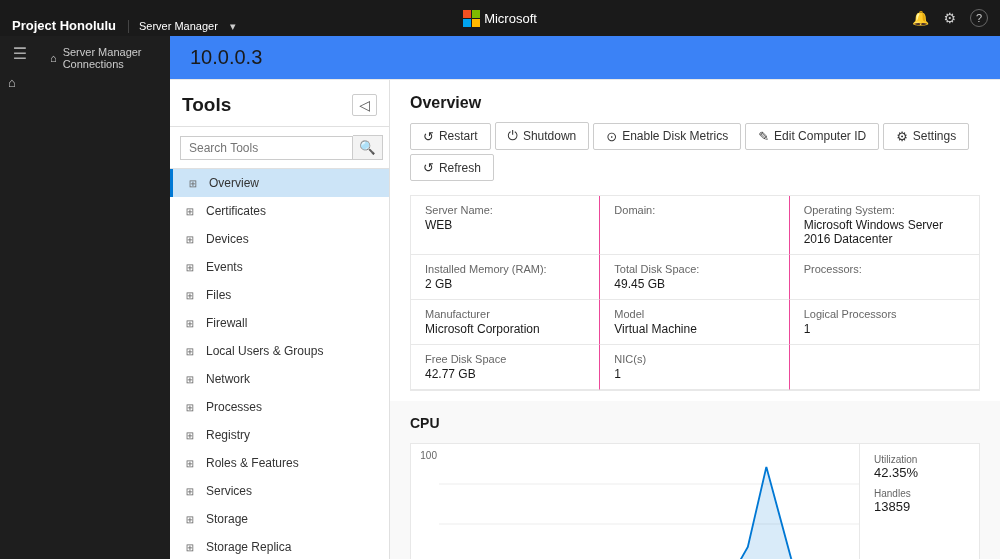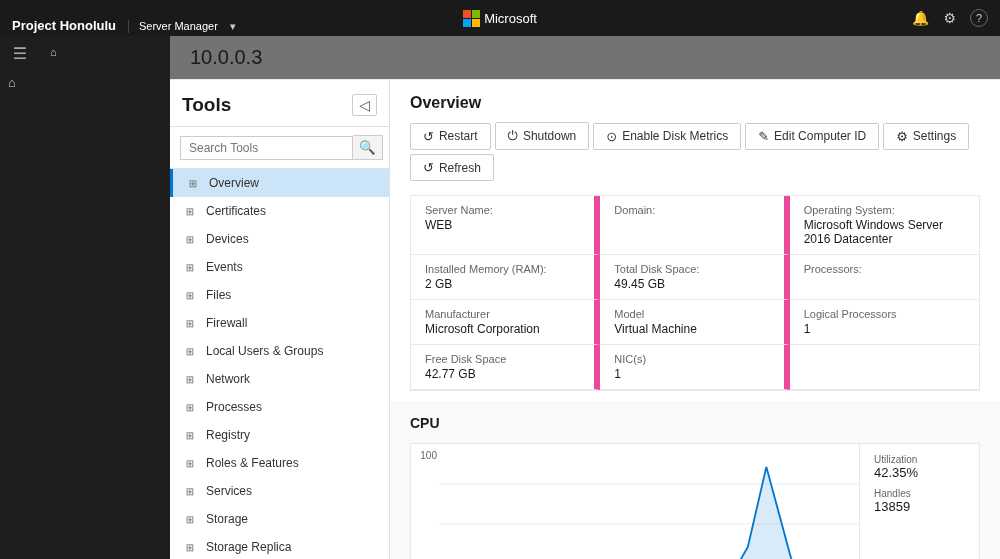--- a/index.html
+++ b/index.html
@@ -201,21 +201,21 @@
       flex: 1;
       display: flex;
       flex-direction: column;
       overflow-y: auto;
       background: #f9f9f9;
     }
 
     
     .page-header {
       padding: 10px 20px 6px 20px;
-      background: #737373;
+      background: #3b82f6;
       border-bottom: 1px solid #e8e8e8;
     }
     .page-ip {
       font-size: 20px;
       font-weight: 300;
       color: #1a1a1a;
       margin-bottom: 4px;
     }
 
     
@@ -253,21 +253,21 @@
     
     .info-grid {
       display: grid;
       grid-template-columns: repeat(3, 1fr);
       gap: 0;
       border: 1px solid #e8e8e8;
       background: #fff;
     }
     .info-cell {
       padding: 8px 14px;
-      border-right: 6px solid #ec4899;
+      border-right: 1px solid #ec4899;
       border-bottom: 1px solid #e8e8e8;
     }
     .info-cell:nth-child(3n) { border-right: none; }
     .info-label {
       font-size: 11px;
       color: #666;
       margin-bottom: 2px;
     }
     .info-value {
       font-size: 12px;
@@ -368,20 +368,21 @@
 <div class="main-layout">
 
   <div class="sidebar-narrow">
     <div class="sidebar-narrow-icon">☰</div>
     <div class="nav-item-narrow" style="font-size:13px;">⌂</div>
   </div>
 
   <div class="left-panel">
     <div class="left-nav-item" style="padding-top:10px;">
       <span class="left-nav-icon">⌂</span>
+      <span style="font-size:11px; color:#ccc;">Server Manager Connections</span>
     </div>
   </div>
 
   <div class="content-area">
 
     <div class="page-header">
       <div class="page-ip">10.0.0.3</div>
     </div>
 
     <div style="display:flex; flex:1; overflow:hidden;">

